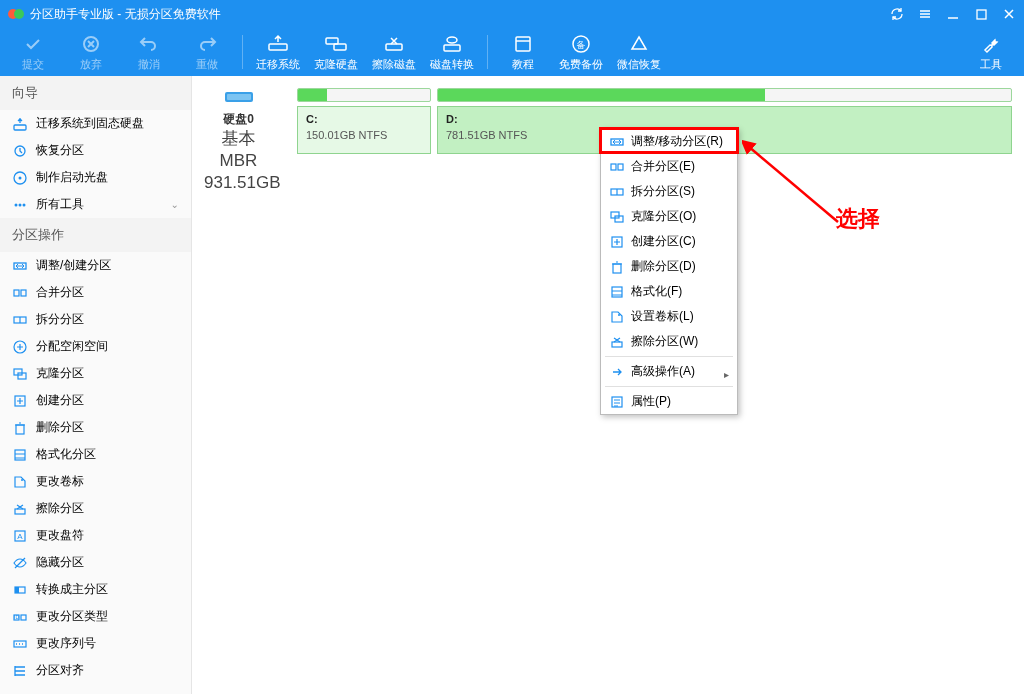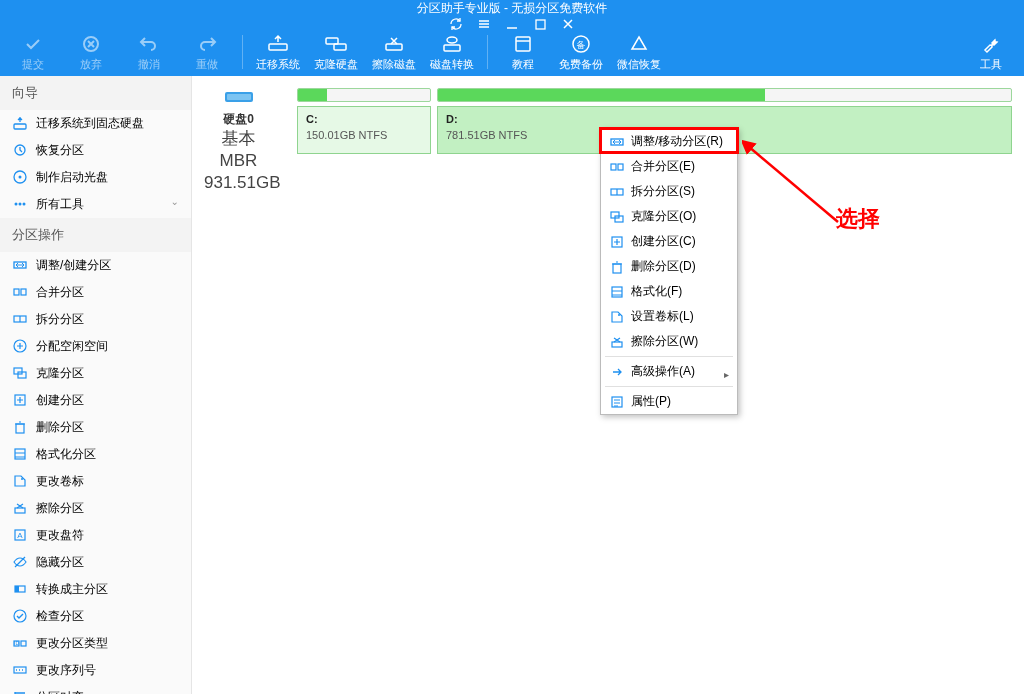--- a/index.html
+++ b/index.html
@@ -1,36 +1,36 @@
 <!DOCTYPE html>
 <html><head>
 <meta charset="utf-8">
 <style>
 * { margin: 0; padding: 0; box-sizing: border-box; font-family: "Microsoft YaHei", sans-serif; }
 body { width: 1024px; height: 694px; background: #fff; overflow: hidden; position: relative; }
 
-.title-bar { height: 28px; background: #1e90f0; display: flex; align-items: center; padding: 0 8px; color: #fff; font-size: 12px; flex-direction: column; }
+.title-bar { height: 28px; background: #1e90f0; display: flex; align-items: center; padding: 0 8px; color: #fff; font-size: 12px; }
 .title-bar .logo { width: 16px; height: 16px; margin-right: 6px; }
 .title-bar .title-text { flex: 1; }
 .title-bar .win-controls { display: flex; gap: 14px; align-items: center; }
 .title-bar .win-btn { width: 14px; height: 14px; display: flex; align-items: center; justify-content: center; cursor: pointer; }
 
 .toolbar { height: 48px; background: #1e90f0; display: flex; align-items: center; padding: 0 4px; color: #fff; }
 .toolbar-btn { display: flex; flex-direction: column; align-items: center; justify-content: center; width: 58px; height: 48px; font-size: 11px; cursor: pointer; }
 .toolbar-btn.disabled { opacity: 0.55; }
 .toolbar-btn .tb-icon { height: 22px; display: flex; align-items: center; justify-content: center; margin-bottom: 2px; }
 .toolbar-sep { width: 1px; height: 34px; background: rgba(255,255,255,0.3); margin: 0 6px; }
 .toolbar-spacer { flex: 1; }
 
 .body-wrap { display: flex; height: calc(694px - 28px - 48px); }
 .sidebar { width: 207px; background: #fafafa; border-right: 1px solid #e5e5e5; overflow-y: auto; font-size: 12px; }
 .sidebar::-webkit-scrollbar { width: 8px; }
 .sidebar::-webkit-scrollbar-thumb { background: #ccc; }
 .side-header { padding: 8px 12px; font-size: 13px; color: #555; background: #f3f3f3; }
-.side-item { display: flex; align-items: flex-start; padding: 5px 12px; cursor: pointer; }
+.side-item { display: flex; align-items: center; padding: 5px 12px; cursor: pointer; }
 .side-item .si-icon { width: 16px; height: 16px; margin-right: 8px; display: flex; align-items: center; justify-content: center; color: #1e90f0; font-size: 12px; }
 .side-item .chev { margin-left: auto; color: #999; font-size: 10px; }
 
 .main { flex: 1; background: #fff; padding: 12px 12px 0 12px; position: relative; }
 .disk-row { display: flex; gap: 24px; }
 .disk-label { width: 69px; text-align: center; font-size: 12px; color: #333; }
 .disk-label .disk-icon { width: 32px; height: 18px; margin: 0 auto 2px; }
 .disk-sub { font-size: 17px; color: #444; line-height: 1.3; }
 
 .part-col { display: flex; flex-direction: column; }
@@ -357,29 +357,20 @@
       <span>隐藏分区</span>
     </div>
         <div class="side-item">
       <span class="si-icon">
             <svg width="16" height="16" viewBox="0 0 16 16">
               <rect x="3" y="5" width="10" height="6" fill="none" stroke="#1e90f0" stroke-width="1.2"></rect>
               <rect x="3" y="5" width="4" height="6" fill="#1e90f0"></rect>
             </svg>
           </span>
       <span>转换成主分区</span>
-    </div>
-        <div class="side-item">
-      <span class="si-icon">
-            <svg width="16" height="16" viewBox="0 0 16 16">
-              <circle cx="8" cy="8" r="6" fill="none" stroke="#1e90f0" stroke-width="1.2"></circle>
-              <path d="M5 8l2 2 4-4" stroke="#1e90f0" stroke-width="1.4" fill="none"></path>
-            </svg>
-          </span>
-      <span>检查分区</span>
     </div>
         <div class="side-item">
       <span class="si-icon">
             <svg width="16" height="16" viewBox="0 0 16 16">
               <rect x="2" y="6" width="5" height="5" fill="none" stroke="#1e90f0" stroke-width="1.2"></rect>
               <rect x="9" y="6" width="5" height="5" fill="none" stroke="#1e90f0" stroke-width="1.2"></rect>
               <text x="4.5" y="10" font-size="5" fill="#1e90f0" text-anchor="middle">ID</text>
             </svg>
           </span>
       <span>更改分区类型</span>

